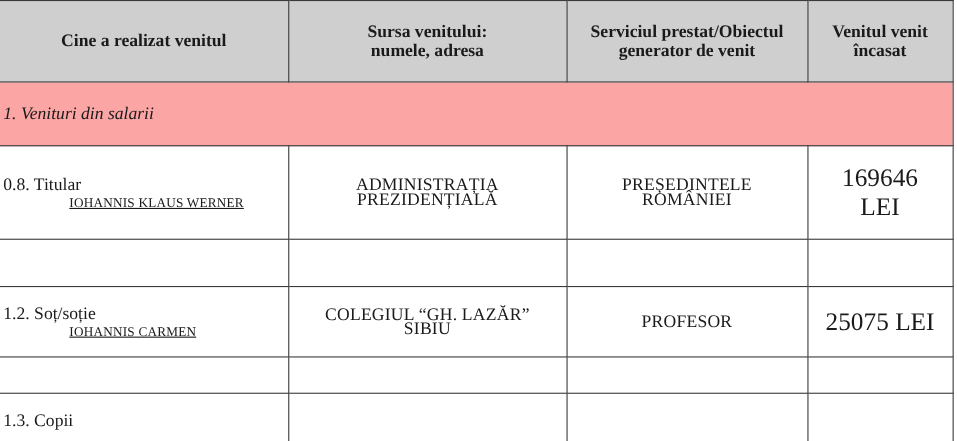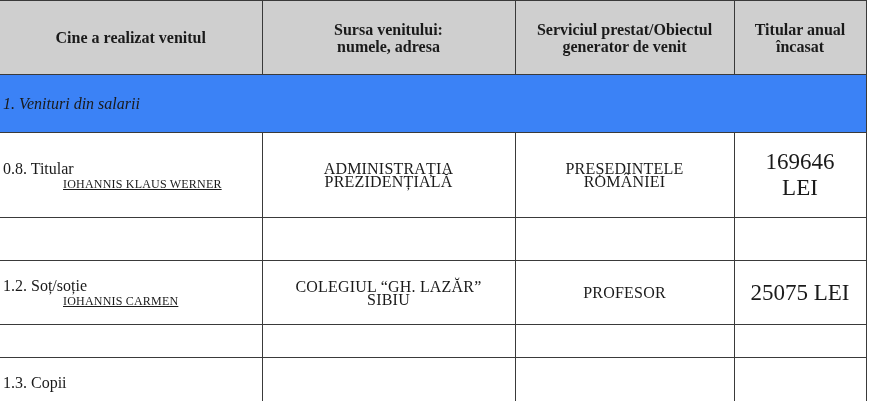--- a/index.html
+++ b/index.html
@@ -2,21 +2,21 @@
 <html><head>
   <meta charset="utf-8">
   <style>
     html, body { margin: 0; padding: 0; background: #ffffff; }
     body { width: 870px; height: 401px; overflow: hidden; position: relative;
            font-family: "Liberation Serif", "DejaVu Serif", serif; color: #1a1a1a; }
     .tbl { position: absolute; left: 0; top: 0; width: 866px; border-collapse: collapse; table-layout: fixed; }
     .tbl td { border: 1.5px solid #3a3a3a; padding: 16px; vertical-align: middle; }
     .tbl td:first-child { border-left: none; }
     .hdr td { background: #cfcfcf; font-weight: bold; text-align: center; font-size: 16px; line-height: 17px; height: 41px; }
-    .sec td { background: #3b82f6; font-style: italic; font-size: 16px; height: 25px; padding-left: 3px; }
+    .sec td { background: #fca5a5; font-style: italic; font-size: 16px; height: 25px; padding-left: 3px; }
     .lbl { font-size: 16px; padding-left: 3px !important; }
     .lbl .sub { display: block; font-size: 12px; padding-left: 60px; line-height: 13px; letter-spacing: 0.2px; text-decoration: underline; }
     .caps { font-size: 16px; text-align: center; letter-spacing: 0.2px; line-height: 13px; }
     .amt { font-size: 23px; text-align: center; }
     .r1 { height: 40px; } .r-blank-tall { height: 43px; } .r2 { height: 39px; }
     .r-blank { height: 26px; } .r3 { height: 26px; } .r21 { height: 34px; } .r22 { height: 27px; } .r-last { height: 10px; }
     .hdr-text { display: block; }
   </style>
 </head>
 <body>
@@ -35,21 +35,21 @@
         </td>
     <td>
           <span class="hdr-text">Sursa venitului:</span>
           <span class="hdr-text">numele, adresa</span>
         </td>
     <td>
           <span class="hdr-text">Serviciul prestat/Obiectul</span>
           <span class="hdr-text">generator de venit</span>
         </td>
     <td>
-          <span class="hdr-text">Titular anual</span>
+          <span class="hdr-text">Venitul venit</span>
           <span class="hdr-text">încasat</span>
         </td>
   </tr>
 
   <tr class="sec">
     <td colspan="4">1. Venituri din salarii</td>
   </tr>
 
   <tr class="r1">
     <td class="lbl"><span>0.8. Titular</span><span class="sub">IOHANNIS KLAUS WERNER</span></td>

